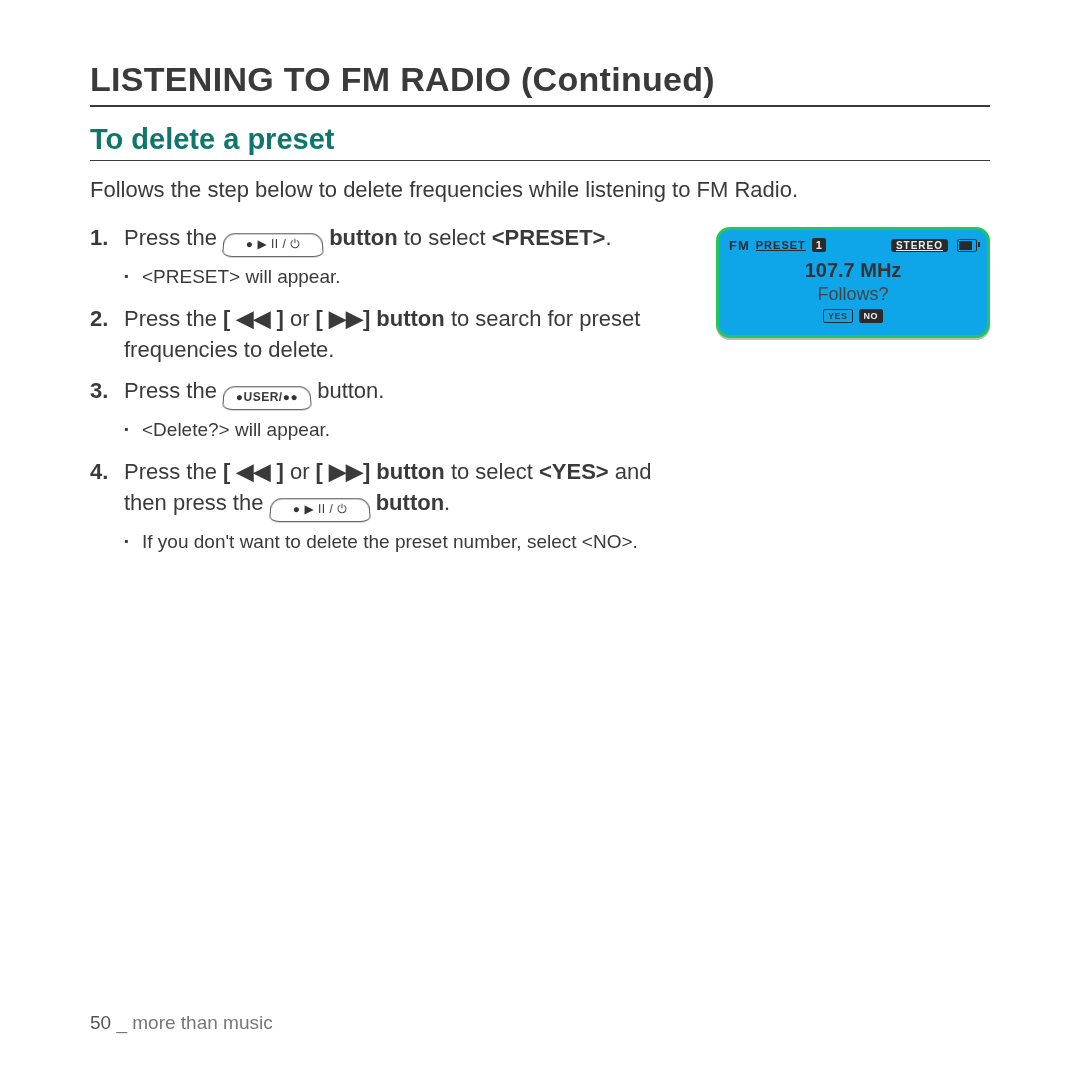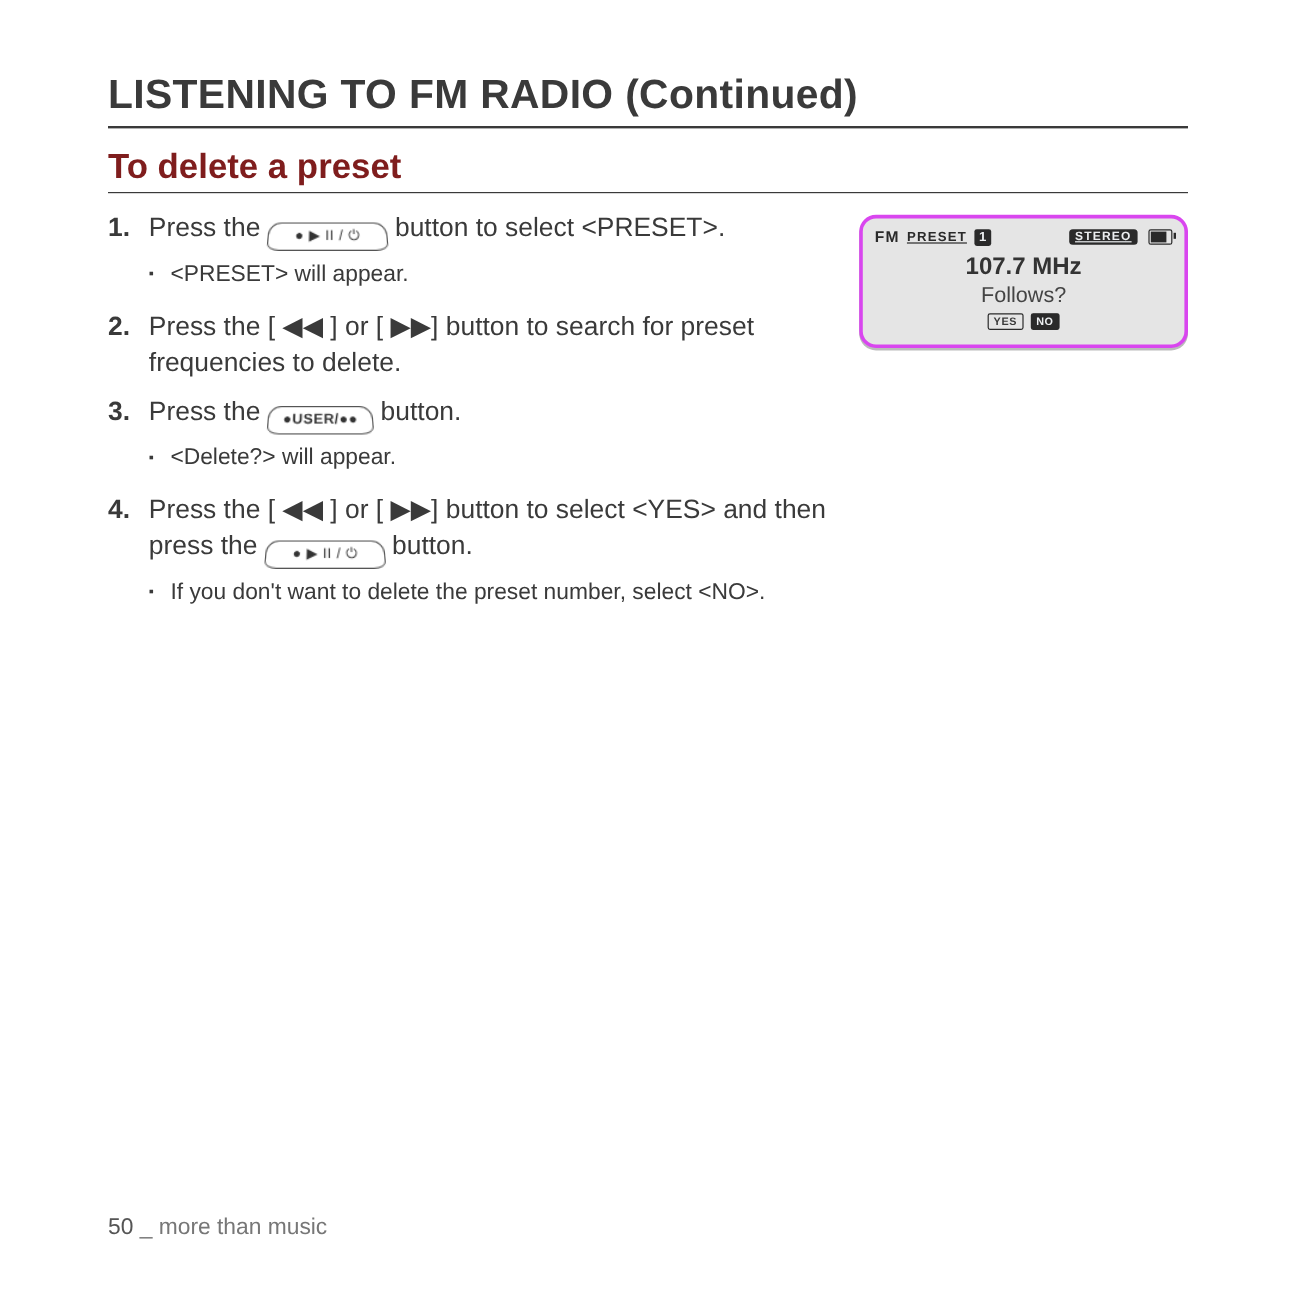--- a/index.html
+++ b/index.html
@@ -26,21 +26,21 @@
   }
   .rule {
     border: none;
     border-top: 2px solid #3a3a3a;
     margin: 0 0 16px 0;
   }
   h2 {
     font-size: 29px;
     font-weight: bold;
     margin: 10px 0 4px 0;
-    color: #7f1d1d;
+    color: #0f766e;
   }
   .subrule {
     border: none;
     border-top: 1.5px solid #3a3a3a;
     margin: 0 0 14px 0;
   }
   .intro {
     font-size: 22px;
     line-height: 1.35;
     margin: 0 0 18px 0;
@@ -86,21 +86,21 @@
     margin-bottom: 4px;
     color: #3a3a3a;
   }
   .sub li::before {
     content: "▪";
     position: absolute;
     left: 0;
     font-size: 12px;
     top: 5px;
   }
-  .b { font-weight: normal; }
+  .b { font-weight: bold; }
 
   
   .btn-play, .btn-user {
     display: inline-block;
     vertical-align: -3px;
     height: 22px;
     border: 1.5px solid #555;
     border-radius: 11px 11px 4px 4px / 11px 11px 4px 4px;
     border-bottom-left-radius: 10px 6px;
     border-bottom-right-radius: 10px 6px;
@@ -112,23 +112,23 @@
     color: #333;
     transform: perspective(80px) rotateX(8deg);
   }
   .btn-play { min-width: 82px; text-align: center; }
   .btn-user { min-width: 70px; text-align: center; font-weight: bold; }
   .glyph { font-family: Arial, sans-serif; }
 
   
   .device {
     width: 248px;
-    border: 3px solid #d946ef;
+    border: 3px solid #22c55e;
     border-radius: 14px;
-    background: #e5e5e5;
+    background: #0ea5e9;
     padding: 8px 10px 12px 10px;
     box-shadow: 0 2px 0 #bbb;
     margin-top: 4px;
     flex-shrink: 0;
   }
   .dev-top {
     display: flex;
     align-items: center;
     gap: 6px;
     font-size: 13px;
@@ -218,20 +218,21 @@
 </head>
 <body>
 
 <div class="page">
   <h1>LISTENING TO FM RADIO (Continued)</h1>
   <hr class="rule">
 
   <h2>To delete a preset</h2>
   <hr class="subrule">
 
+  <p class="intro">Follows the step below to delete frequencies while listening to FM Radio.</p>
 
   <div class="content-row">
     <div class="steps">
       <ol class="steps-list">
 
         <li>
           <span>Press the </span>
           <span class="btn-play">● ▶ II / ⏻</span>
           <span class="b"> button</span>
           <span> to select </span>

